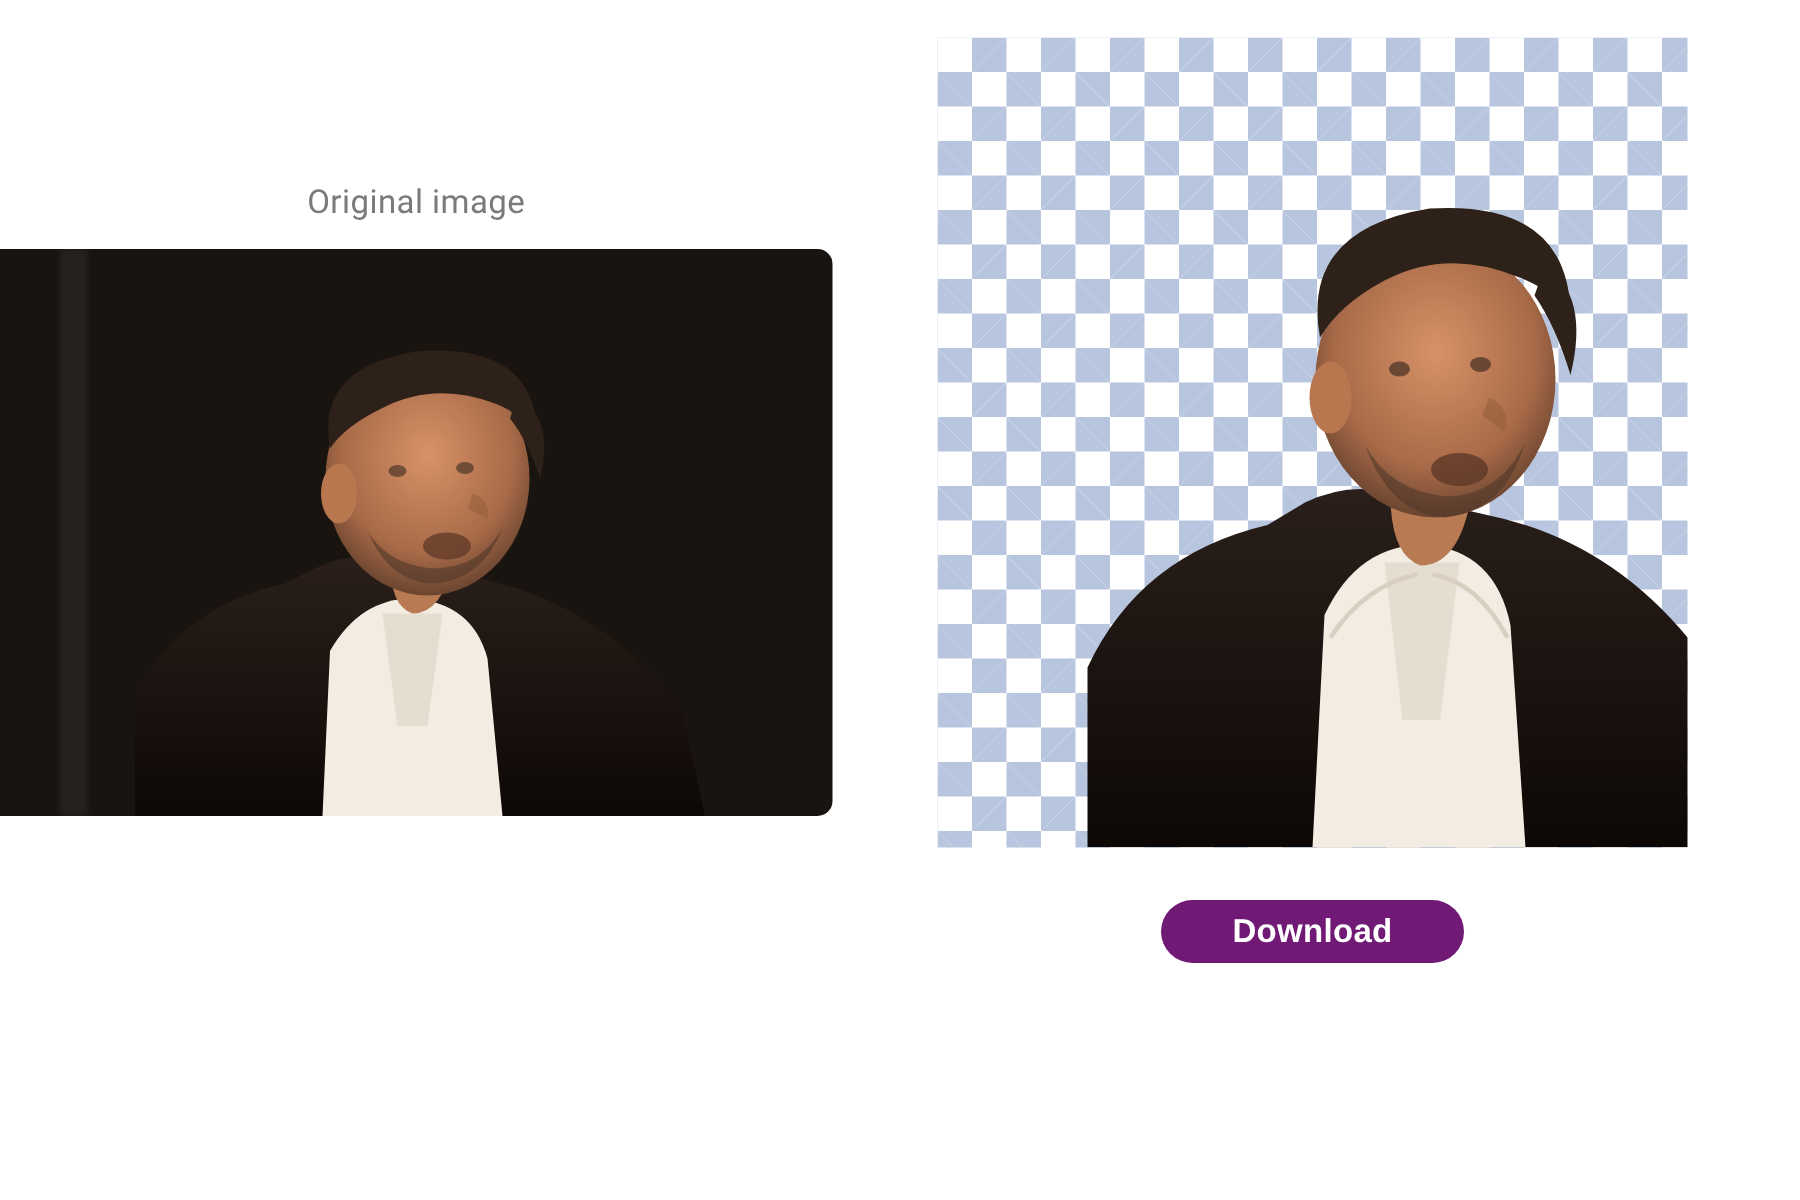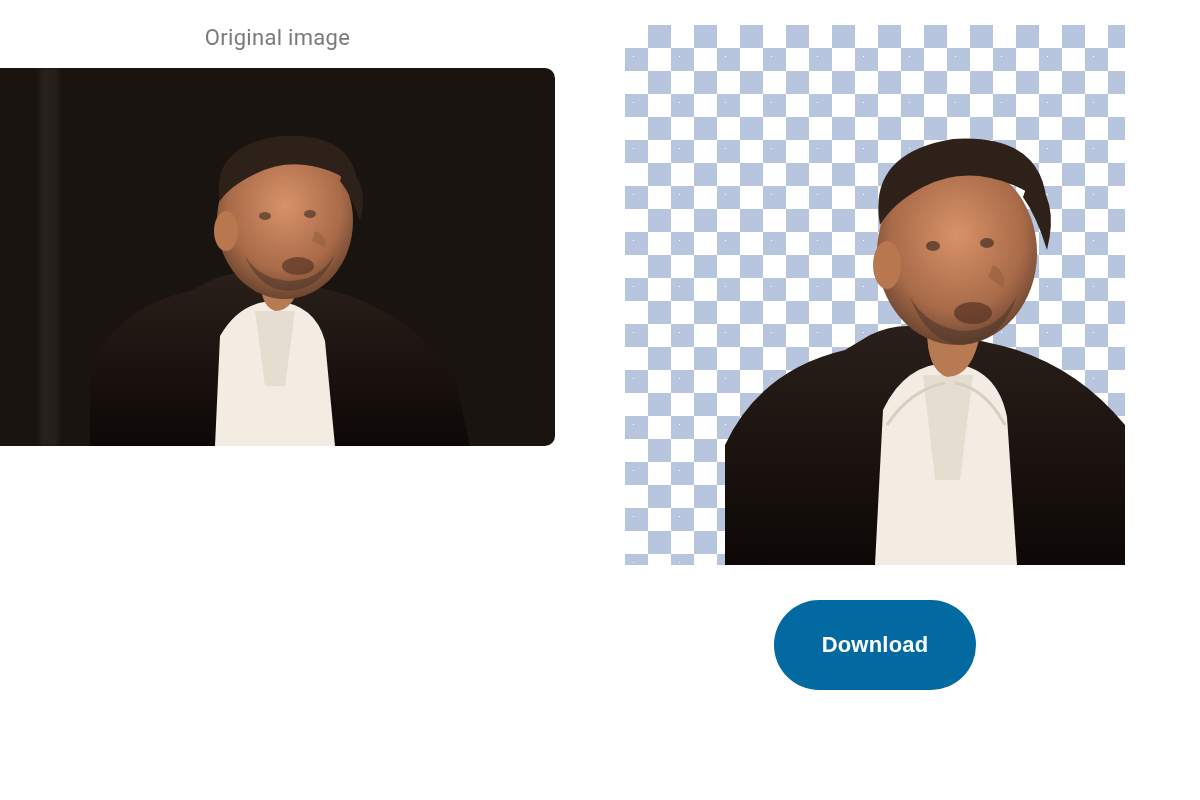--- a/index.html
+++ b/index.html
@@ -11,21 +11,21 @@
       font-family: -apple-system, BlinkMacSystemFont, "Segoe UI", Roboto, Helvetica, Arial, sans-serif;
       background: #ffffff;
       width: 1200px;
       height: 800px;
       overflow: hidden;
     }
     .container {
       display: flex;
       gap: 70px;
       padding-top: 25px;
-      align-items: flex-start;
+      align-items: center;
     }
     .panel {
       display: flex;
       flex-direction: column;
       align-items: center;
     }
     .panel-left {
       flex: 0 0 555px;
     }
     .panel-right {
@@ -85,25 +85,25 @@
       width: 460px;
       height: 440px;
     }
     .download-wrap {
       margin-top: 35px;
       display: flex;
       justify-content: center;
       width: 100%;
     }
     .download-btn {
-      background: #0369a1;
+      background: #701a75;
       color: #ffffff;
       border: none;
       border-radius: 999px;
-      padding: 32px 48px;
+      padding: 8px 48px;
       font-size: 22px;
       font-weight: 600;
       cursor: pointer;
       letter-spacing: 0.2px;
     }
   </style>
 </head>
 <body>
 
 <div class="container">

